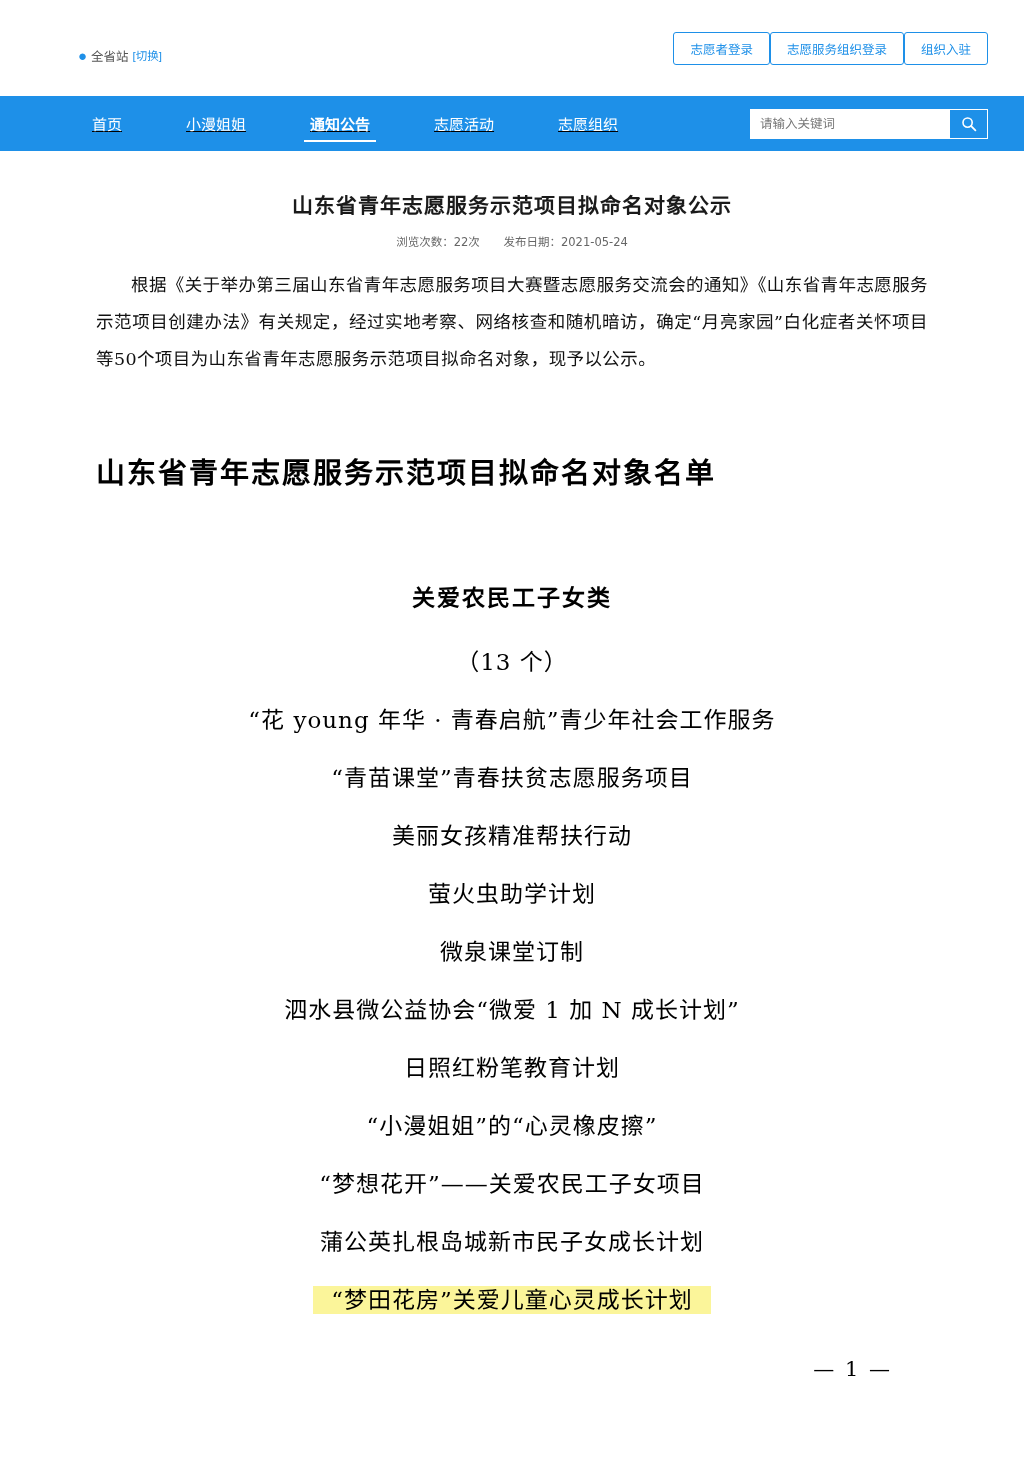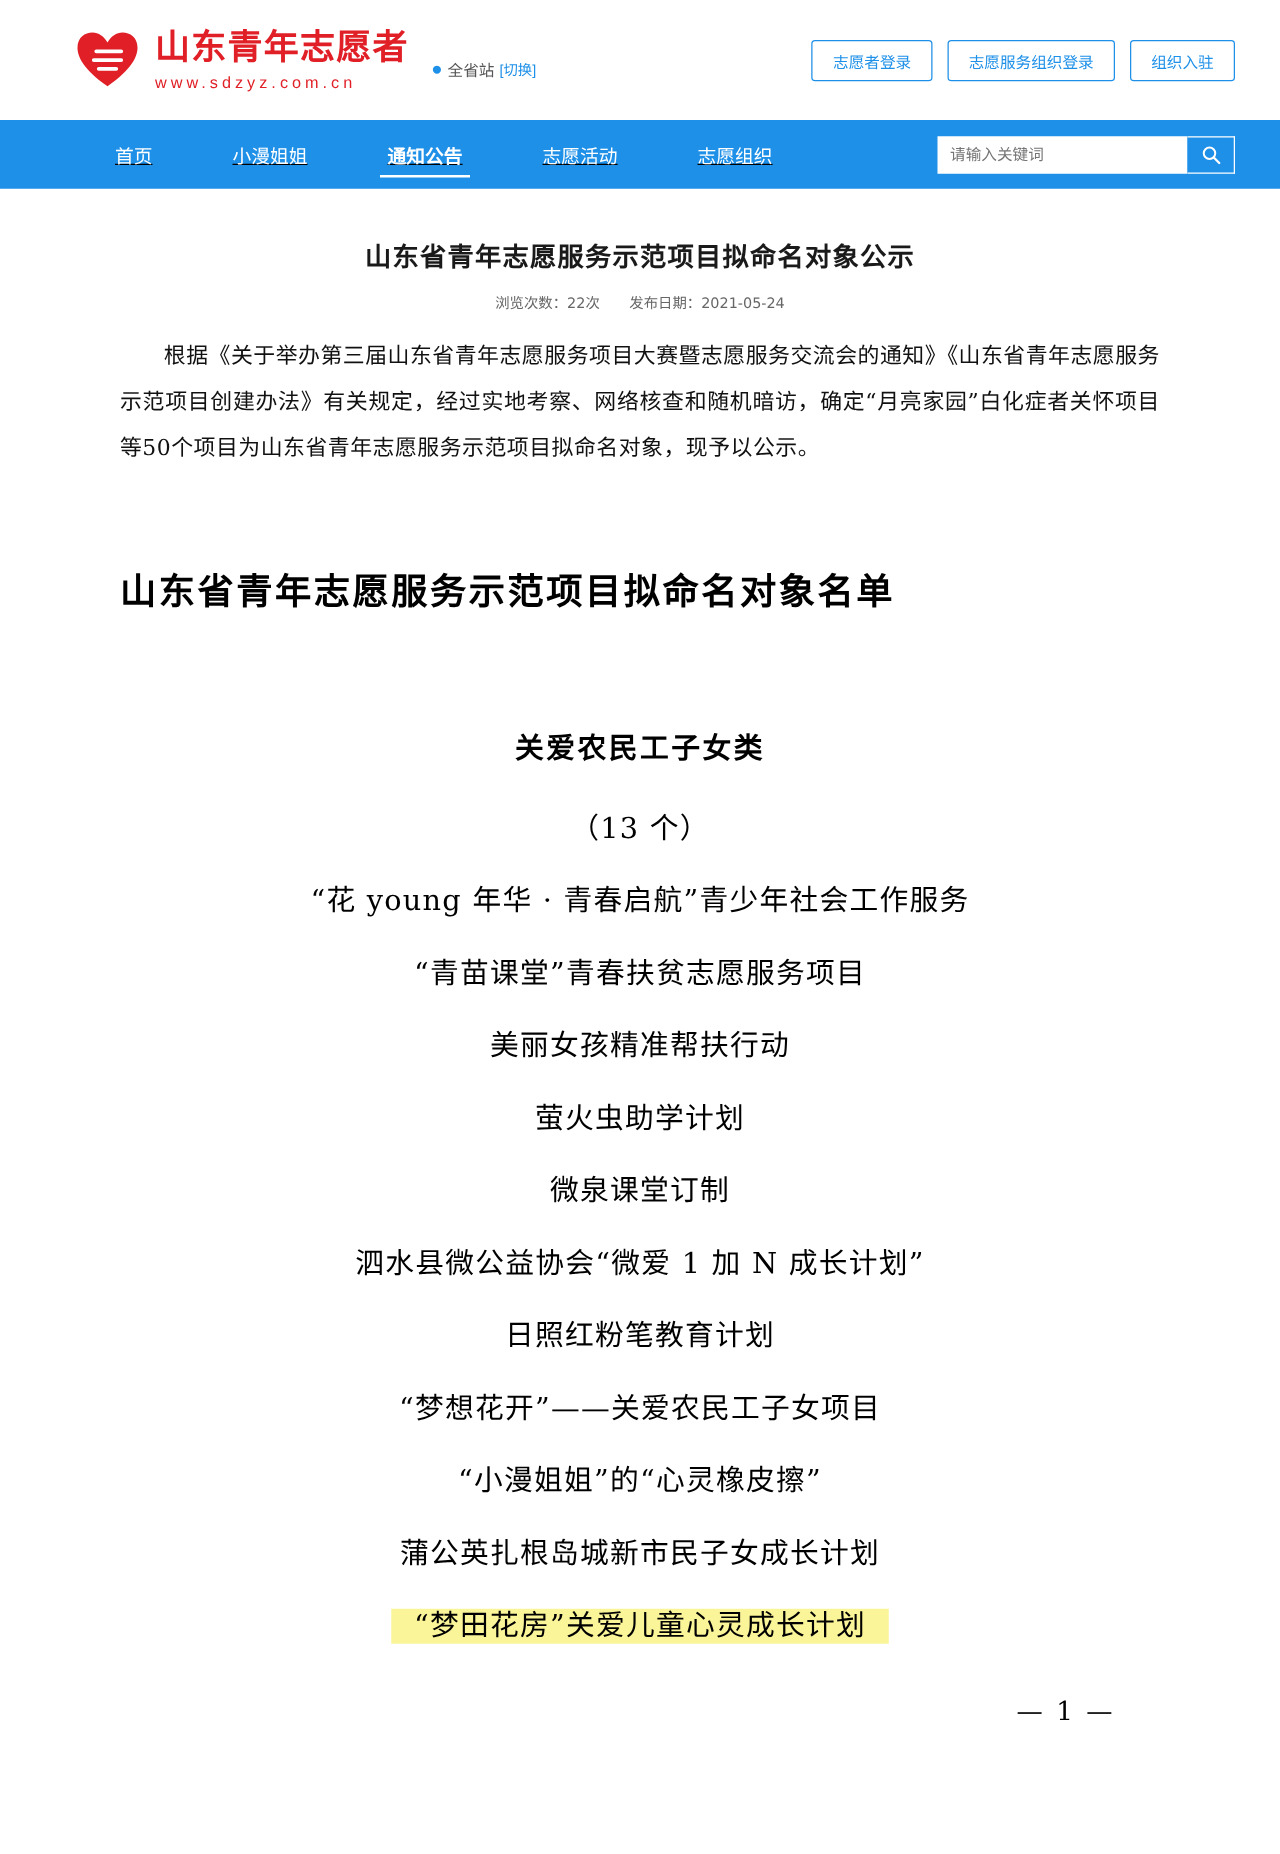--- a/index.html
+++ b/index.html
@@ -60,21 +60,20 @@
     margin-top: 14px;
     font-size: 12.5px;
     color: #555;
   }
   .pin-icon { color: #1e90e8; font-size: 15px; line-height: 1; }
   .switch-link { color: #1e90e8; font-size: 11.5px; }
 
   .top-buttons {
     margin-left: auto;
     display: flex;
-    gap: 12px;
     align-items: center;
   }
   .top-btn {
     border: 1px solid #1e90e8;
     color: #1e90e8;
     background: #fff;
     font-size: 12.5px;
     padding: 6px 16px;
     border-radius: 3px;
     white-space: nowrap;
@@ -219,32 +218,20 @@
     color: #000;
     letter-spacing: 2px;
   }
 </style>
 </head>
 <body>
 
 <div class="page">
 
   <div class="topbar">
-    <div class="logo-wrap">
-      <div class="logo-heart">
-        <svg width="52" height="46" viewBox="0 0 52 46" xmlns="http://www.w3.org/2000/svg">
-          <path d="M26 44 C6 30 2 20 2 13 C2 5 8 1 14 1 C19 1 23 4 26 9 C29 4 33 1 38 1 C44 1 50 5 50 13 C50 20 46 30 26 44 Z" fill="#e01f26"></path>
-          <path d="M17 16 h20 M15 23 h22 M19 30 h14" stroke="#ffffff" stroke-width="3" stroke-linecap="round" fill="none"></path>
-        </svg>
-      </div>
-      <div class="logo-text">
-        <span class="logo-cn">山东青年志愿者</span>
-        <span class="logo-en">www.sdzyz.com.cn</span>
-      </div>
-    </div>
 
     <div class="site-switch">
       <span class="pin-icon">●</span>
       <span>全省站</span>
       <span class="switch-link">[切换]</span>
     </div>
 
     <div class="top-buttons">
       <button class="top-btn">志愿者登录</button>
       <button class="top-btn">志愿服务组织登录</button>
@@ -284,21 +271,21 @@
     <h3 class="cat-title">关爱农民工子女类</h3>
     <div class="cat-count">（13 个）</div>
 
     <div class="entry">“花 young 年华 · 青春启航”青少年社会工作服务</div>
     <div class="entry">“青苗课堂”青春扶贫志愿服务项目</div>
     <div class="entry">美丽女孩精准帮扶行动</div>
     <div class="entry">萤火虫助学计划</div>
     <div class="entry">微泉课堂订制</div>
     <div class="entry">泗水县微公益协会“微爱 1 加 N 成长计划”</div>
     <div class="entry">日照红粉笔教育计划</div>
+    <div class="entry">“小漫姐姐”的“心灵橡皮擦”</div>
     <div class="entry">“梦想花开”——关爱农民工子女项目</div>
-    <div class="entry">“小漫姐姐”的“心灵橡皮擦”</div>
     <div class="entry">蒲公英扎根岛城新市民子女成长计划</div>
     <div class="entry highlight"><span>“梦田花房”关爱儿童心灵成长计划</span></div>
 
     <div class="page-num">— 1 —</div>
   </div>
 
 </div>
 
 </body></html>

